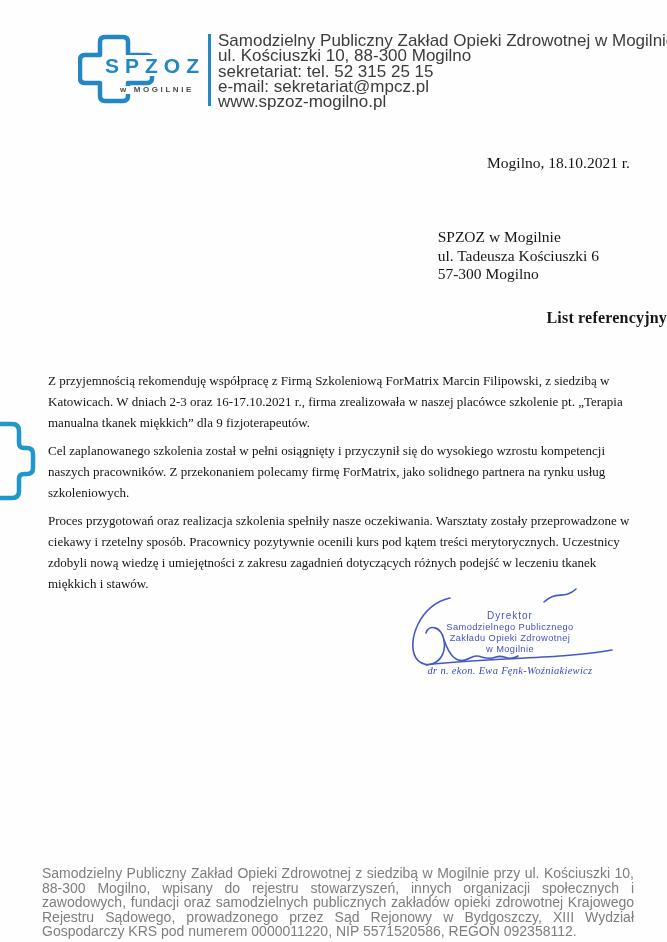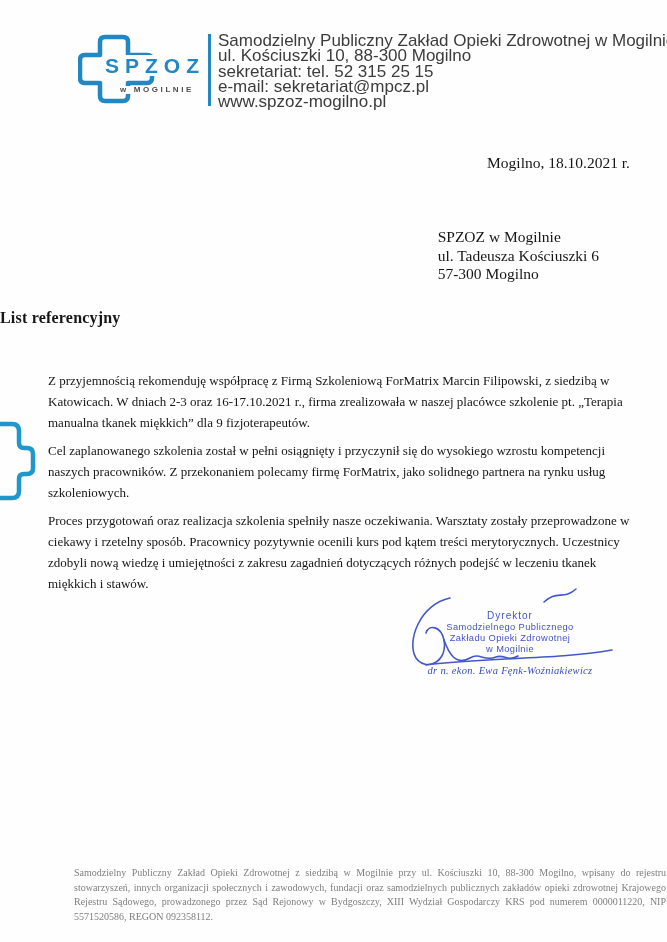--- a/index.html
+++ b/index.html
@@ -23,42 +23,42 @@
     color:#4d4d4d;letter-spacing:2.6px;background:#fefefe;padding:0 2px;line-height:1;
   }
   .lh-divider{width:3px;height:72px;background:#2287c3;margin:3px 7px 0 8px;flex:0 0 auto;}
   .lh-contact{
     font-family:"Liberation Sans",sans-serif;font-size:17px;line-height:15.3px;
     color:#3c3c3c;padding-top:2px;white-space:nowrap;
   }
   
   .place-date{position:absolute;top:154px;right:37px;font-size:15.5px;margin-left:32px;}
   .recipient{position:absolute;top:216px;right:68px;text-align:left;font-size:15.5px;line-height:18.5px;margin-top:12px;}
-  .letter-title{position:absolute;top:309px;left:0;width:100%;text-align:left;font-size:16px;font-weight:bold;letter-spacing:.2px;}
+  .letter-title{position:absolute;top:309px;left:0;width:100%;text-align:right;font-size:16px;font-weight:bold;letter-spacing:.2px;}
   .body-text{position:absolute;left:48px;top:370px;width:594px;font-size:13px;line-height:21px;}
   .body-text p{margin:0 0 7px 0;}
   .bracket-mark{position:absolute;left:-3px;top:419px;}
   
   .sig-block{position:absolute;left:398px;top:586px;width:224px;height:98px;}
   .stamp{
     position:absolute;left:0;top:24px;width:100%;text-align:center;
     font-family:"Liberation Sans",sans-serif;color:#4253c4;
   }
   .stamp-line1{font-size:10px;letter-spacing:1px;line-height:12px;}
   .stamp-line{font-size:9.3px;letter-spacing:.4px;line-height:11px;}
   .stamp-name{
     margin-top:10px;font-family:"Liberation Serif",serif;font-style:italic;
     font-size:10.5px;color:#3a4cc2;letter-spacing:.3px;
   }
   .sig-ink{position:absolute;left:0;top:0;}
   
   .reg-footer{
     position:absolute;left:42px;top:866px;width:592px;
-    font-family:Liberation Serif, serif;font-size:10px;line-height:14.6px;
-    color:#7e7e7e;text-align:justify;margin-left:32px;
+    font-family:Liberation Sans, sans-serif;font-size:14px;line-height:14.6px;
+    color:#7e7e7e;text-align:justify;
   }
 </style>
 </head>
 <body>
 
 <div class="page">
 
   <div class="letterhead">
     <div class="logo">
       <svg width="78" height="74" viewBox="0 0 78 72">

